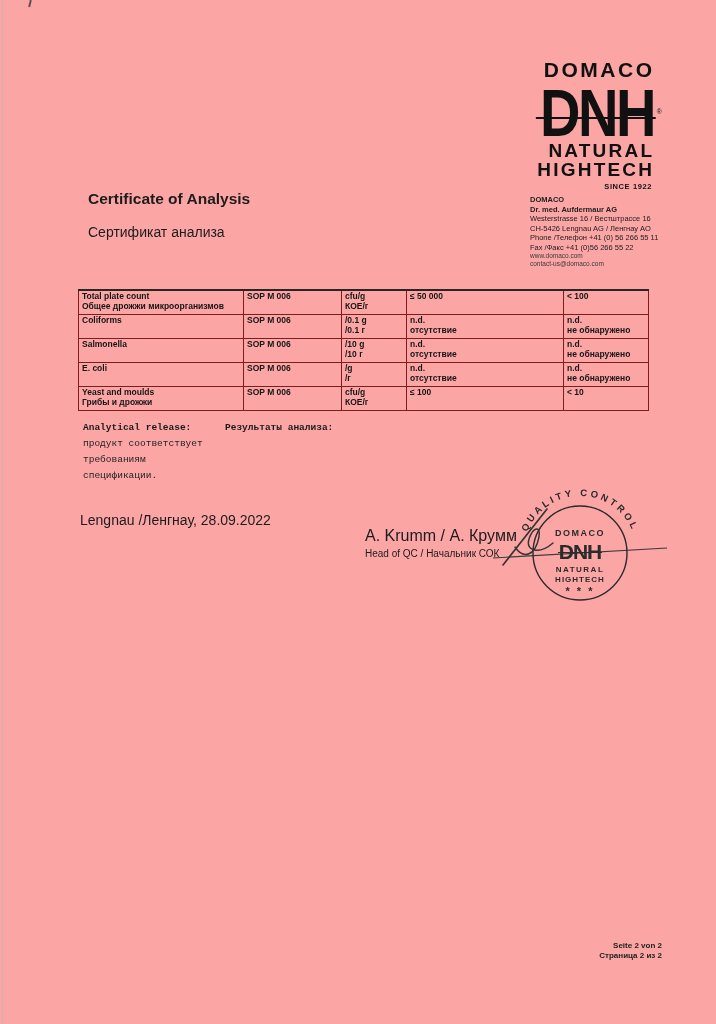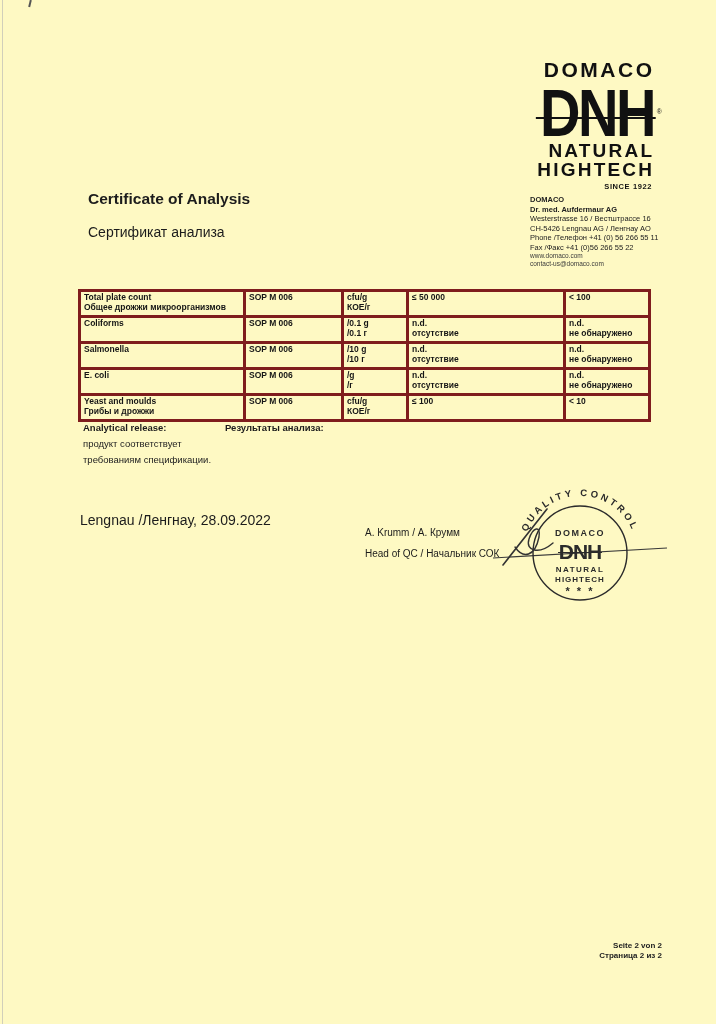--- a/index.html
+++ b/index.html
@@ -1,18 +1,18 @@
 <!DOCTYPE html>
 <html><head>
 <meta charset="utf-8">
 <style>
   html,body { margin:0; padding:0; background:#e8e8e6; }
   .page {
     position:relative; width:716px; height:1024px; margin:0 auto;
-    background:#fef9c3; overflow:hidden;
+    background:#fca5a5; overflow:hidden;
     font-family:"Liberation Sans", sans-serif; color:#1c1c1c;
   }
   .edge-line { position:absolute; left:2px; top:0; width:1px; height:100%; background:#b9b9b5; opacity:.65; }
   .speck { position:absolute; left:29px; top:0; width:2px; height:7px; background:#555; transform:rotate(14deg); }
 
   
   .logo { position:absolute; right:64px; top:58px; width:132px; text-align:right; color:#111; }
   .logo .brand { font-size:21px; font-weight:bold; letter-spacing:2.5px; margin-right:-2.5px; white-space:nowrap; }
   .logo .monogram {
     position:relative; display:inline-block; font-size:66px; font-weight:bold;
@@ -31,32 +31,32 @@
 
   
   .address { position:absolute; left:530px; top:195px; font-size:7.5px; line-height:9.5px; color:#222; white-space:nowrap; }
   .address .b { font-weight:bold; }
   .address .tiny { font-size:6.5px; line-height:7.8px; color:#3a3a3a; }
 
   
   table.coa { position:absolute; left:78px; top:289px; width:570px; border-collapse:collapse;
     table-layout:fixed; font-size:8.5px; font-weight:bold; line-height:9.6px; color:#161616;
     border:1.5px solid #262626; border-top:2.5px solid #262626; }
-  table.coa td { border:3px solid #7f1d1d; padding:1px 3px 0 3px; vertical-align:top; height:22px; overflow:hidden; }
+  table.coa td { border:1px solid #7f1d1d; padding:1px 3px 0 3px; vertical-align:top; height:22px; overflow:hidden; }
 
   
   .release { position:absolute; left:83px; top:420px; display:grid; grid-template-columns:142px auto;
-    font-size:9.5px; line-height:16px; }
+    font-size:9.5px; line-height:16px;font-family:Liberation Mono, monospace; }
   .release .lbl { font-weight:bold; }
   .release .val-en { font-weight:bold; }
   .release .val-ru { font-weight:normal; color:#222; }
 
   
   .place-date { position:absolute; left:80px; top:512px; font-size:14px; }
-  .sig-name   { position:absolute; left:365px; top:527px; font-size:10px; }
+  .sig-name   { position:absolute; left:365px; top:527px; font-size:16px; }
   .sig-role   { position:absolute; left:365px; top:548px; font-size:10px; }
 
   .stamp-wrap { position:absolute; left:485px; top:475px; width:190px; height:140px; }
   .stamp-wrap text { font-family:"Liberation Sans", sans-serif; font-weight:bold; fill:#2b2b2b; }
 
   
   .footer { position:absolute; right:54px; top:941px; text-align:right; font-size:8px; font-weight:bold; line-height:9.5px; color:#222; }
 </style>
 </head>
 <body>

